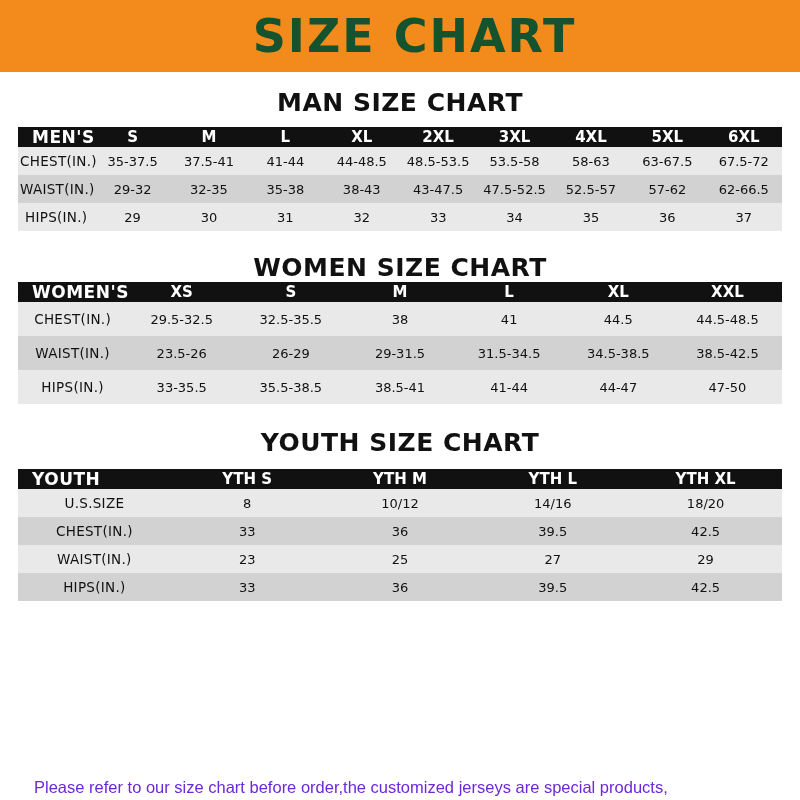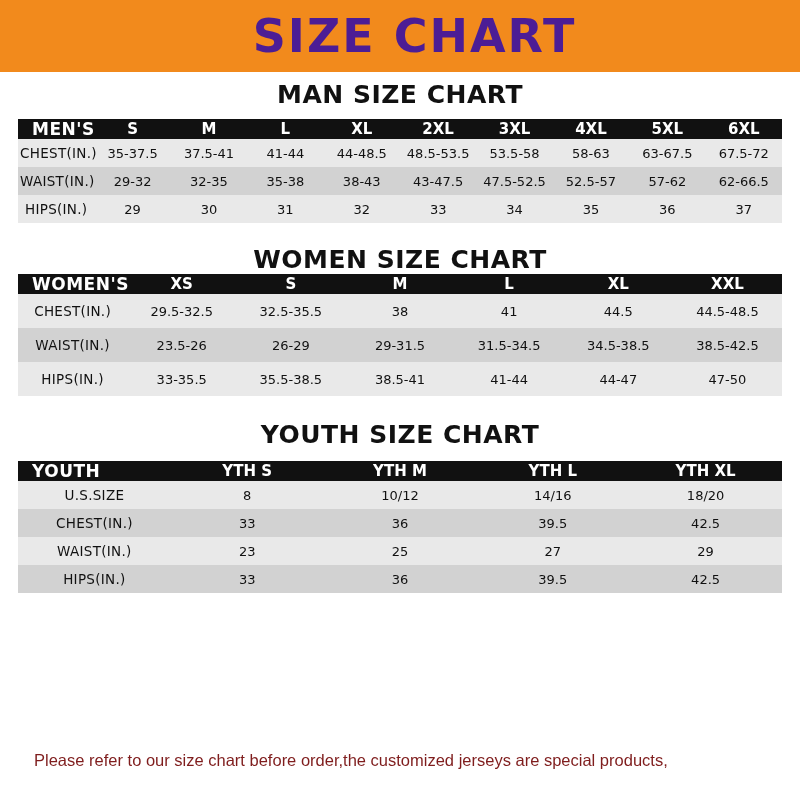--- a/index.html
+++ b/index.html
@@ -28,39 +28,39 @@
     display: flex;
     align-items: center;
     justify-content: center;
     flex: 0 0 auto;
   }
   .banner-title {
     font-family: "DejaVu Sans", sans-serif;
     font-weight: bold;
     font-size: 46px;
     letter-spacing: 2px;
-    color: #4c1d95;
+    color: #14532d;
     line-height: 1;
     margin-left: 29px;
   }
   .content {
     padding: 0 18px;
     flex: 1 1 auto;
     display: flex;
     flex-direction: column;
   }
   .section-title {
     text-align: center;
     font-family: "DejaVu Sans", sans-serif;
     font-weight: bold;
     font-size: 25px;
     color: #111111;
     letter-spacing: 0.5px;
   }
-  .t1 { margin-top: 8px; margin-bottom: 10px; }
+  .t1 { margin-top: 16px; margin-bottom: 10px; }
   .t2 { margin-top: 22px; }
   .t3 { margin-top: 24px; margin-bottom: 12px; }
 
   table.size-table {
     width: 100%;
     border-collapse: collapse;
     table-layout: fixed;
   }
   table.size-table th,
   table.size-table td {
@@ -102,22 +102,22 @@
   .women tbody td.rowlabel { font-size: 14.5px; }
   .women tbody tr td { padding: 9px 2px; }
   
   .youth thead th { font-size: 17px; }
   .youth thead th.corner { font-size: 18px; }
   .youth tbody td { font-size: 14.5px; }
   .youth tbody tr td { padding: 6px 2px; }
 
   .footer-note {
     margin-top: auto;
-    padding: 14px 16px 27px 16px;
-    color: #7f1d1d;
+    padding: 14px 16px 0 16px;
+    color: #6d28d9;
     font-family: "Liberation Sans", sans-serif;
     font-size: 16.5px;
     line-height: 1.45;
     text-align: left;
   }
 </style>
 </head>
 <body>
 
 <div class="page">

